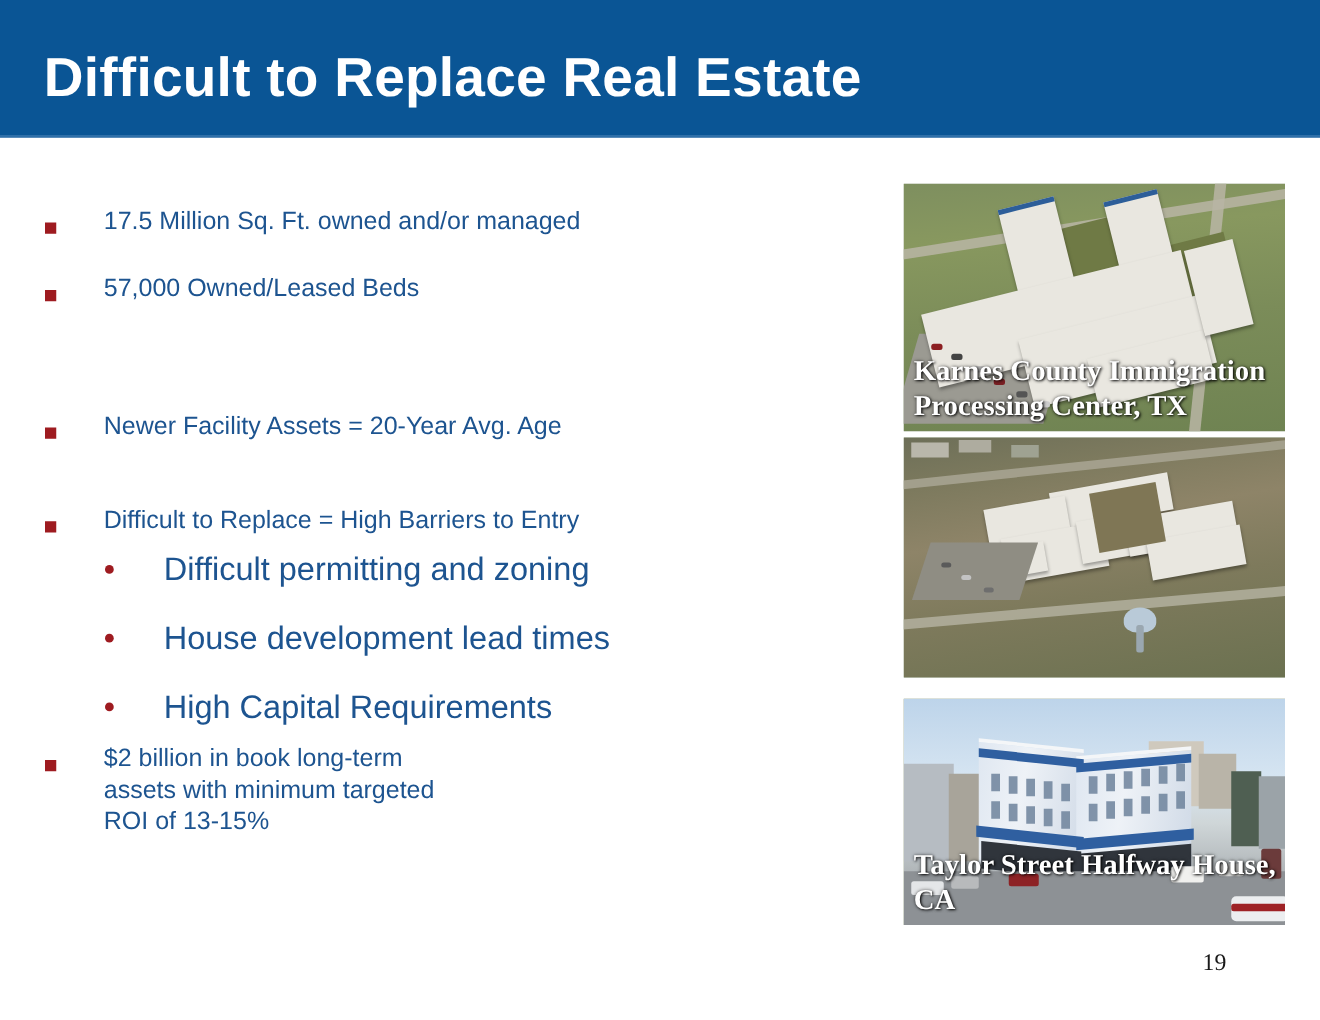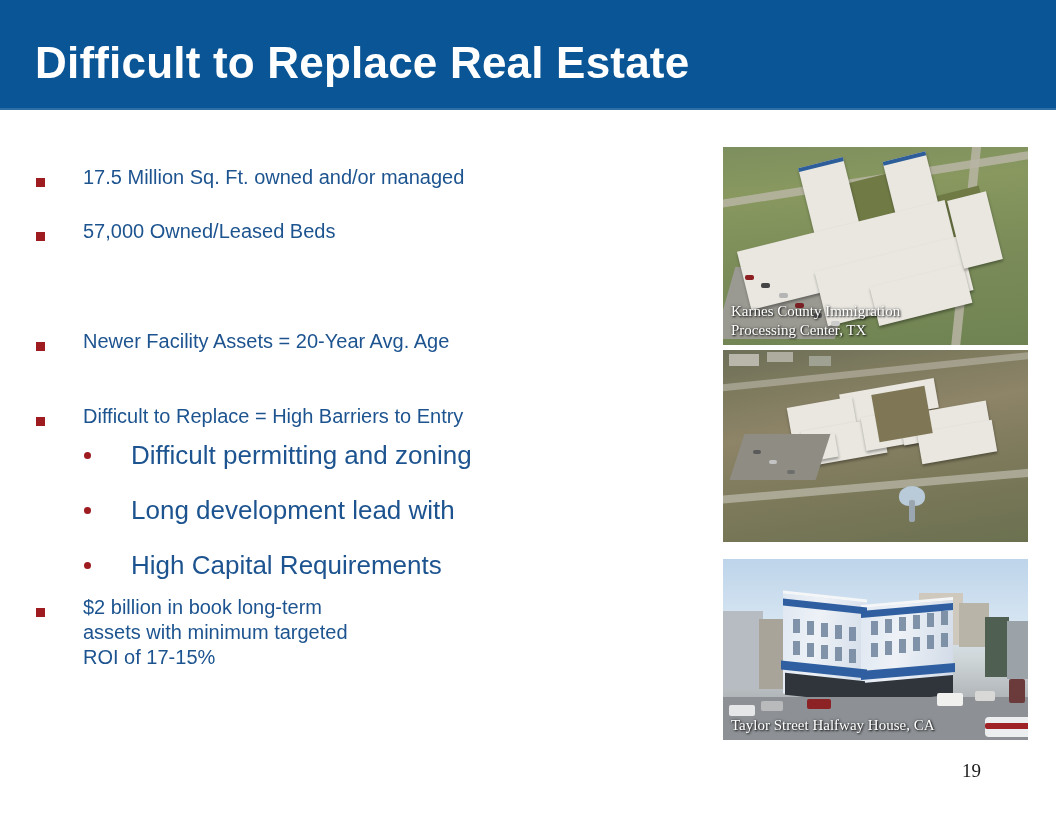--- a/index.html
+++ b/index.html
@@ -87,22 +87,22 @@
     overflow: hidden;
     background: #7d8a6a;
   }
   .photo-caption {
     position: absolute;
     left: 8px;
     right: 4px;
     bottom: 6px;
     color: #ffffff;
     font-family: "Liberation Serif", serif;
-    font-weight: normal;
-    font-size: 15px;
+    font-weight: bold;
+    font-size: 23px;
     line-height: 1.22;
     text-shadow: 1px 1px 2px rgba(0,0,0,0.85), 0 0 3px rgba(0,0,0,0.6);
     white-space: pre-line;
     z-index: 5;
   }
 
   
   #photo-karnes { top: 147px; width: 305px; height: 198px; }
   #photo-karnes .scene {
     position: absolute; inset: 0;
@@ -202,33 +202,33 @@
     <div class="bullet-text">Difficult to Replace = High Barriers to Entry</div>
   </div>
 
   <div class="bullet-row lvl2" style="left:84px; top:329px;">
     <div class="marker-dot"></div>
     <div class="bullet-text">Difficult permitting and zoning</div>
   </div>
 
   <div class="bullet-row lvl2" style="left:84px; top:384px;">
     <div class="marker-dot"></div>
-    <div class="bullet-text">Long development lead with</div>
+    <div class="bullet-text">House development lead times</div>
   </div>
 
   <div class="bullet-row lvl2" style="left:84px; top:439px;">
     <div class="marker-dot"></div>
     <div class="bullet-text">High Capital Requirements</div>
   </div>
 
   <div class="bullet-row lvl1" style="left:36px; top:485px;">
     <div class="marker-sq"></div>
     <div class="bullet-text">$2 billion in book long-term
 assets with minimum targeted
-ROI of 17-15%</div>
+ROI of 13-15%</div>
   </div>
 
 </div>
 
 <div class="photo" id="photo-karnes">
   <div class="scene">
     <div class="road-v" style="left:-10px; top:28px; width:330px; height:8px; transform:rotate(-9deg);"></div>
     <div class="road-v" style="left:238px; top:-10px; width:9px; height:230px; transform:rotate(6deg);"></div>
     <div class="lot" style="left:2px; top:120px; width:120px; height:72px; transform:skewX(-16deg);"></div>
     <div class="yard" style="left:118px; top:28px; width:88px; height:62px; transform:rotate(-14deg);"></div>

